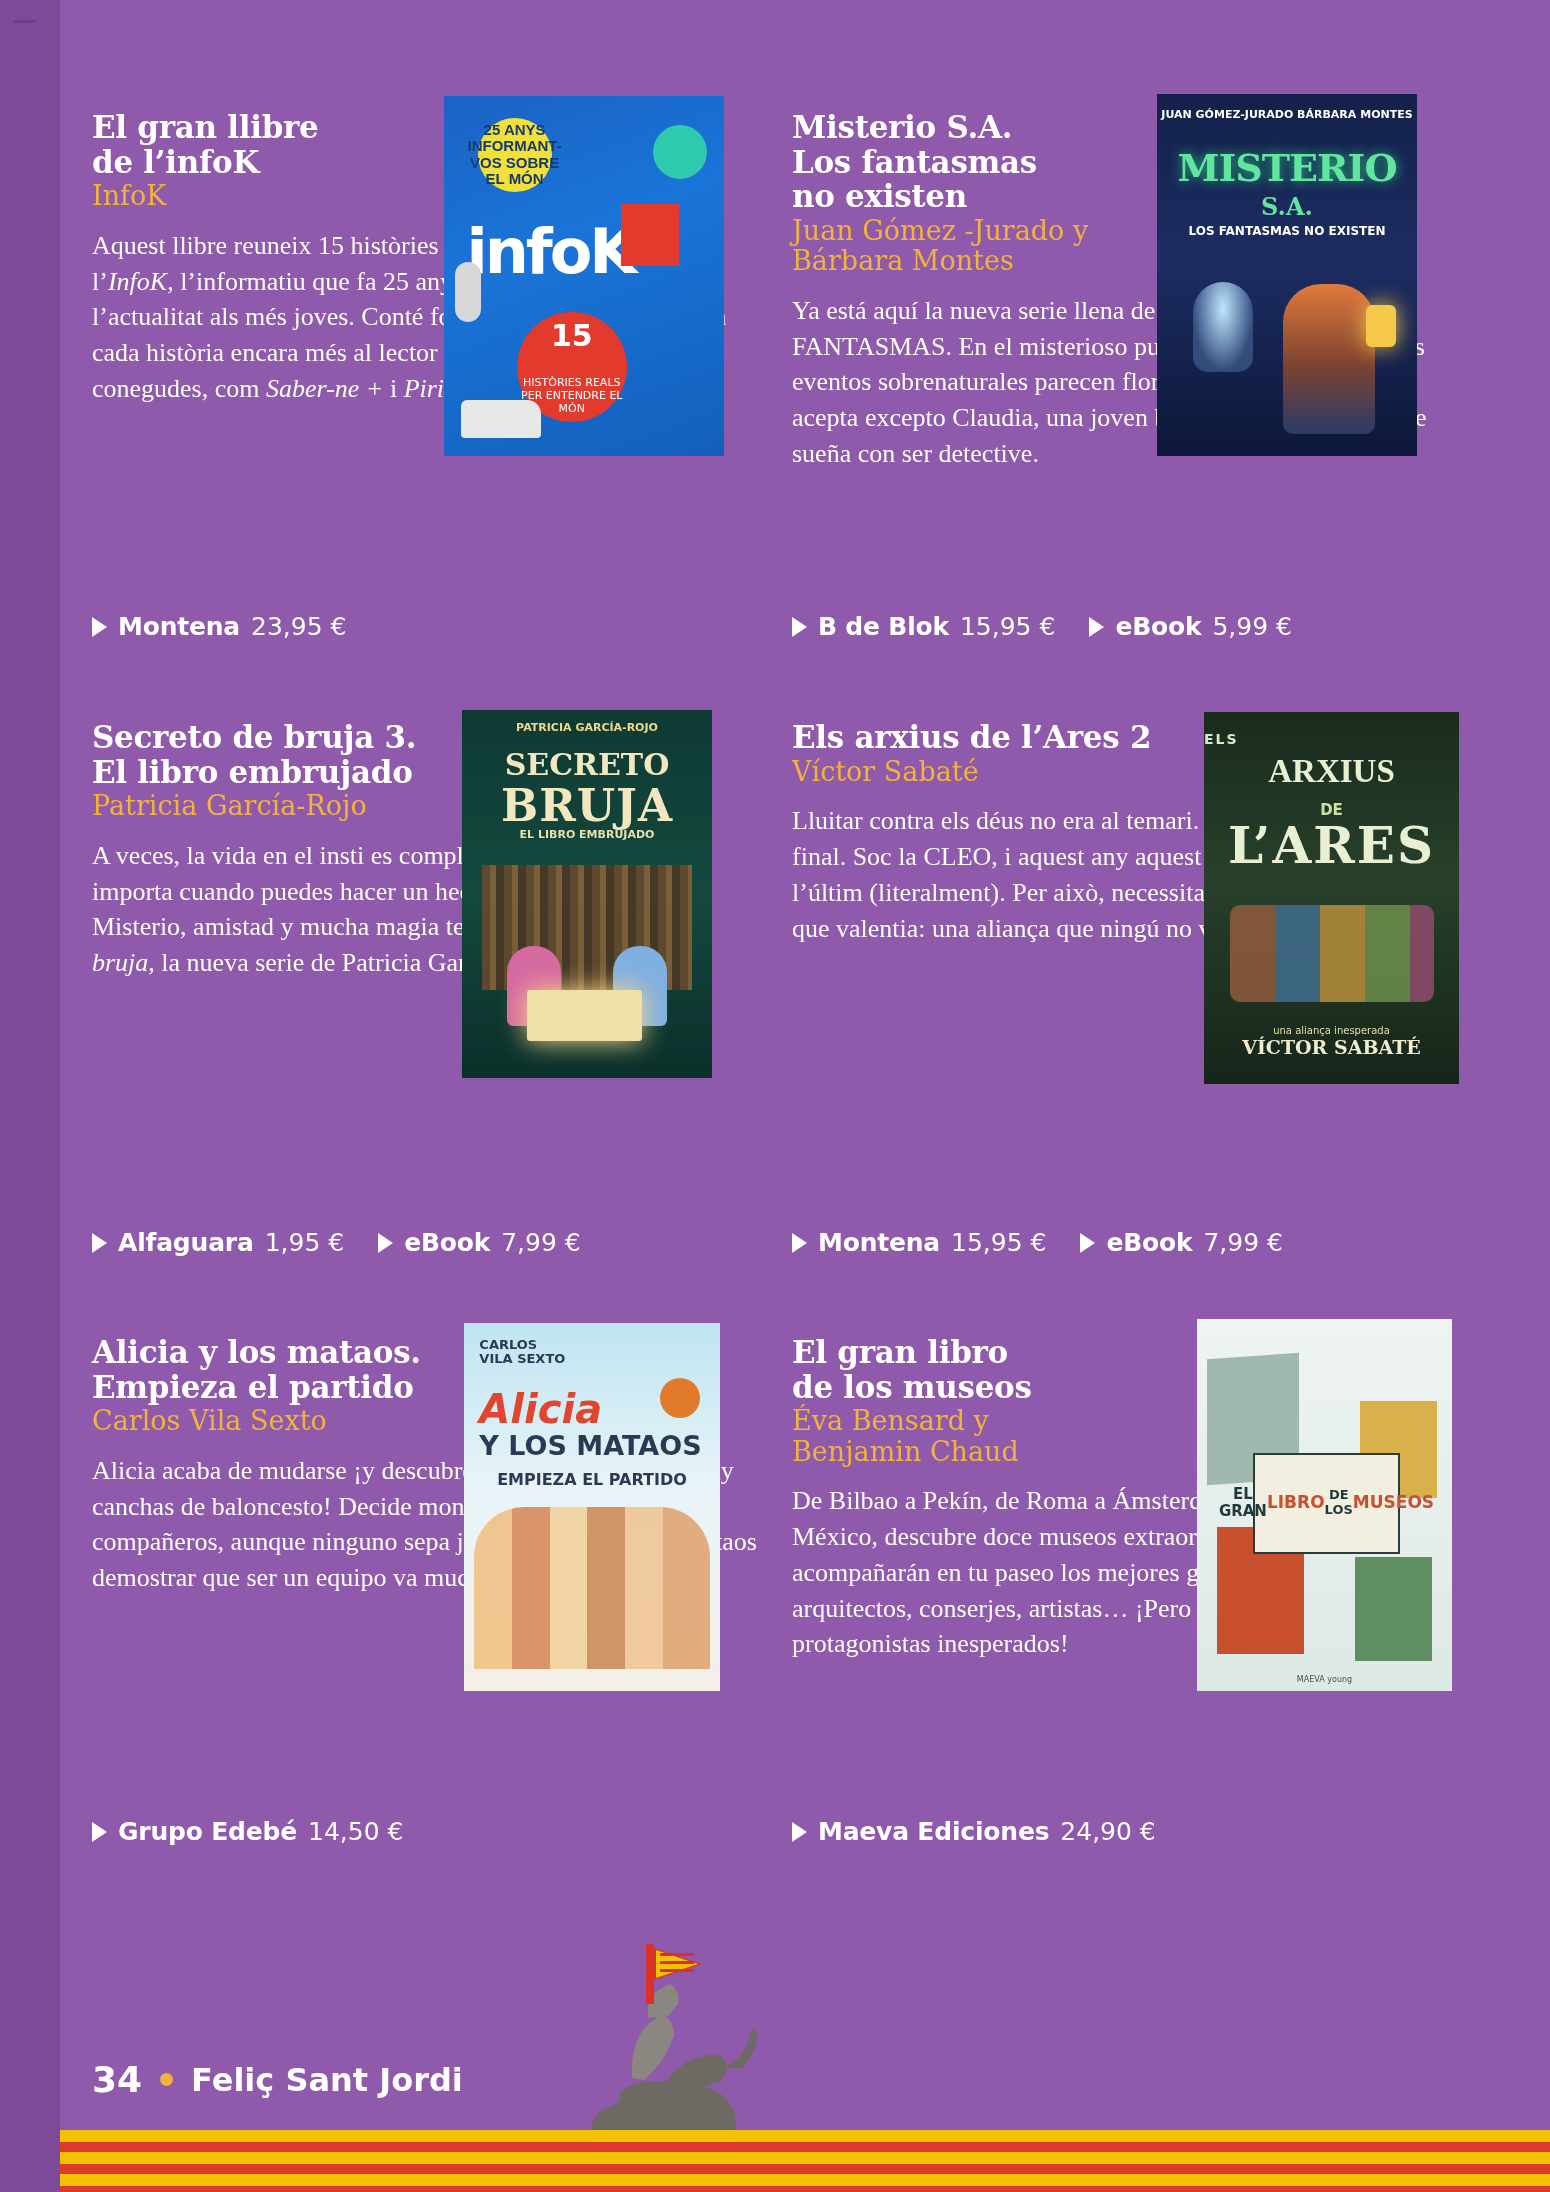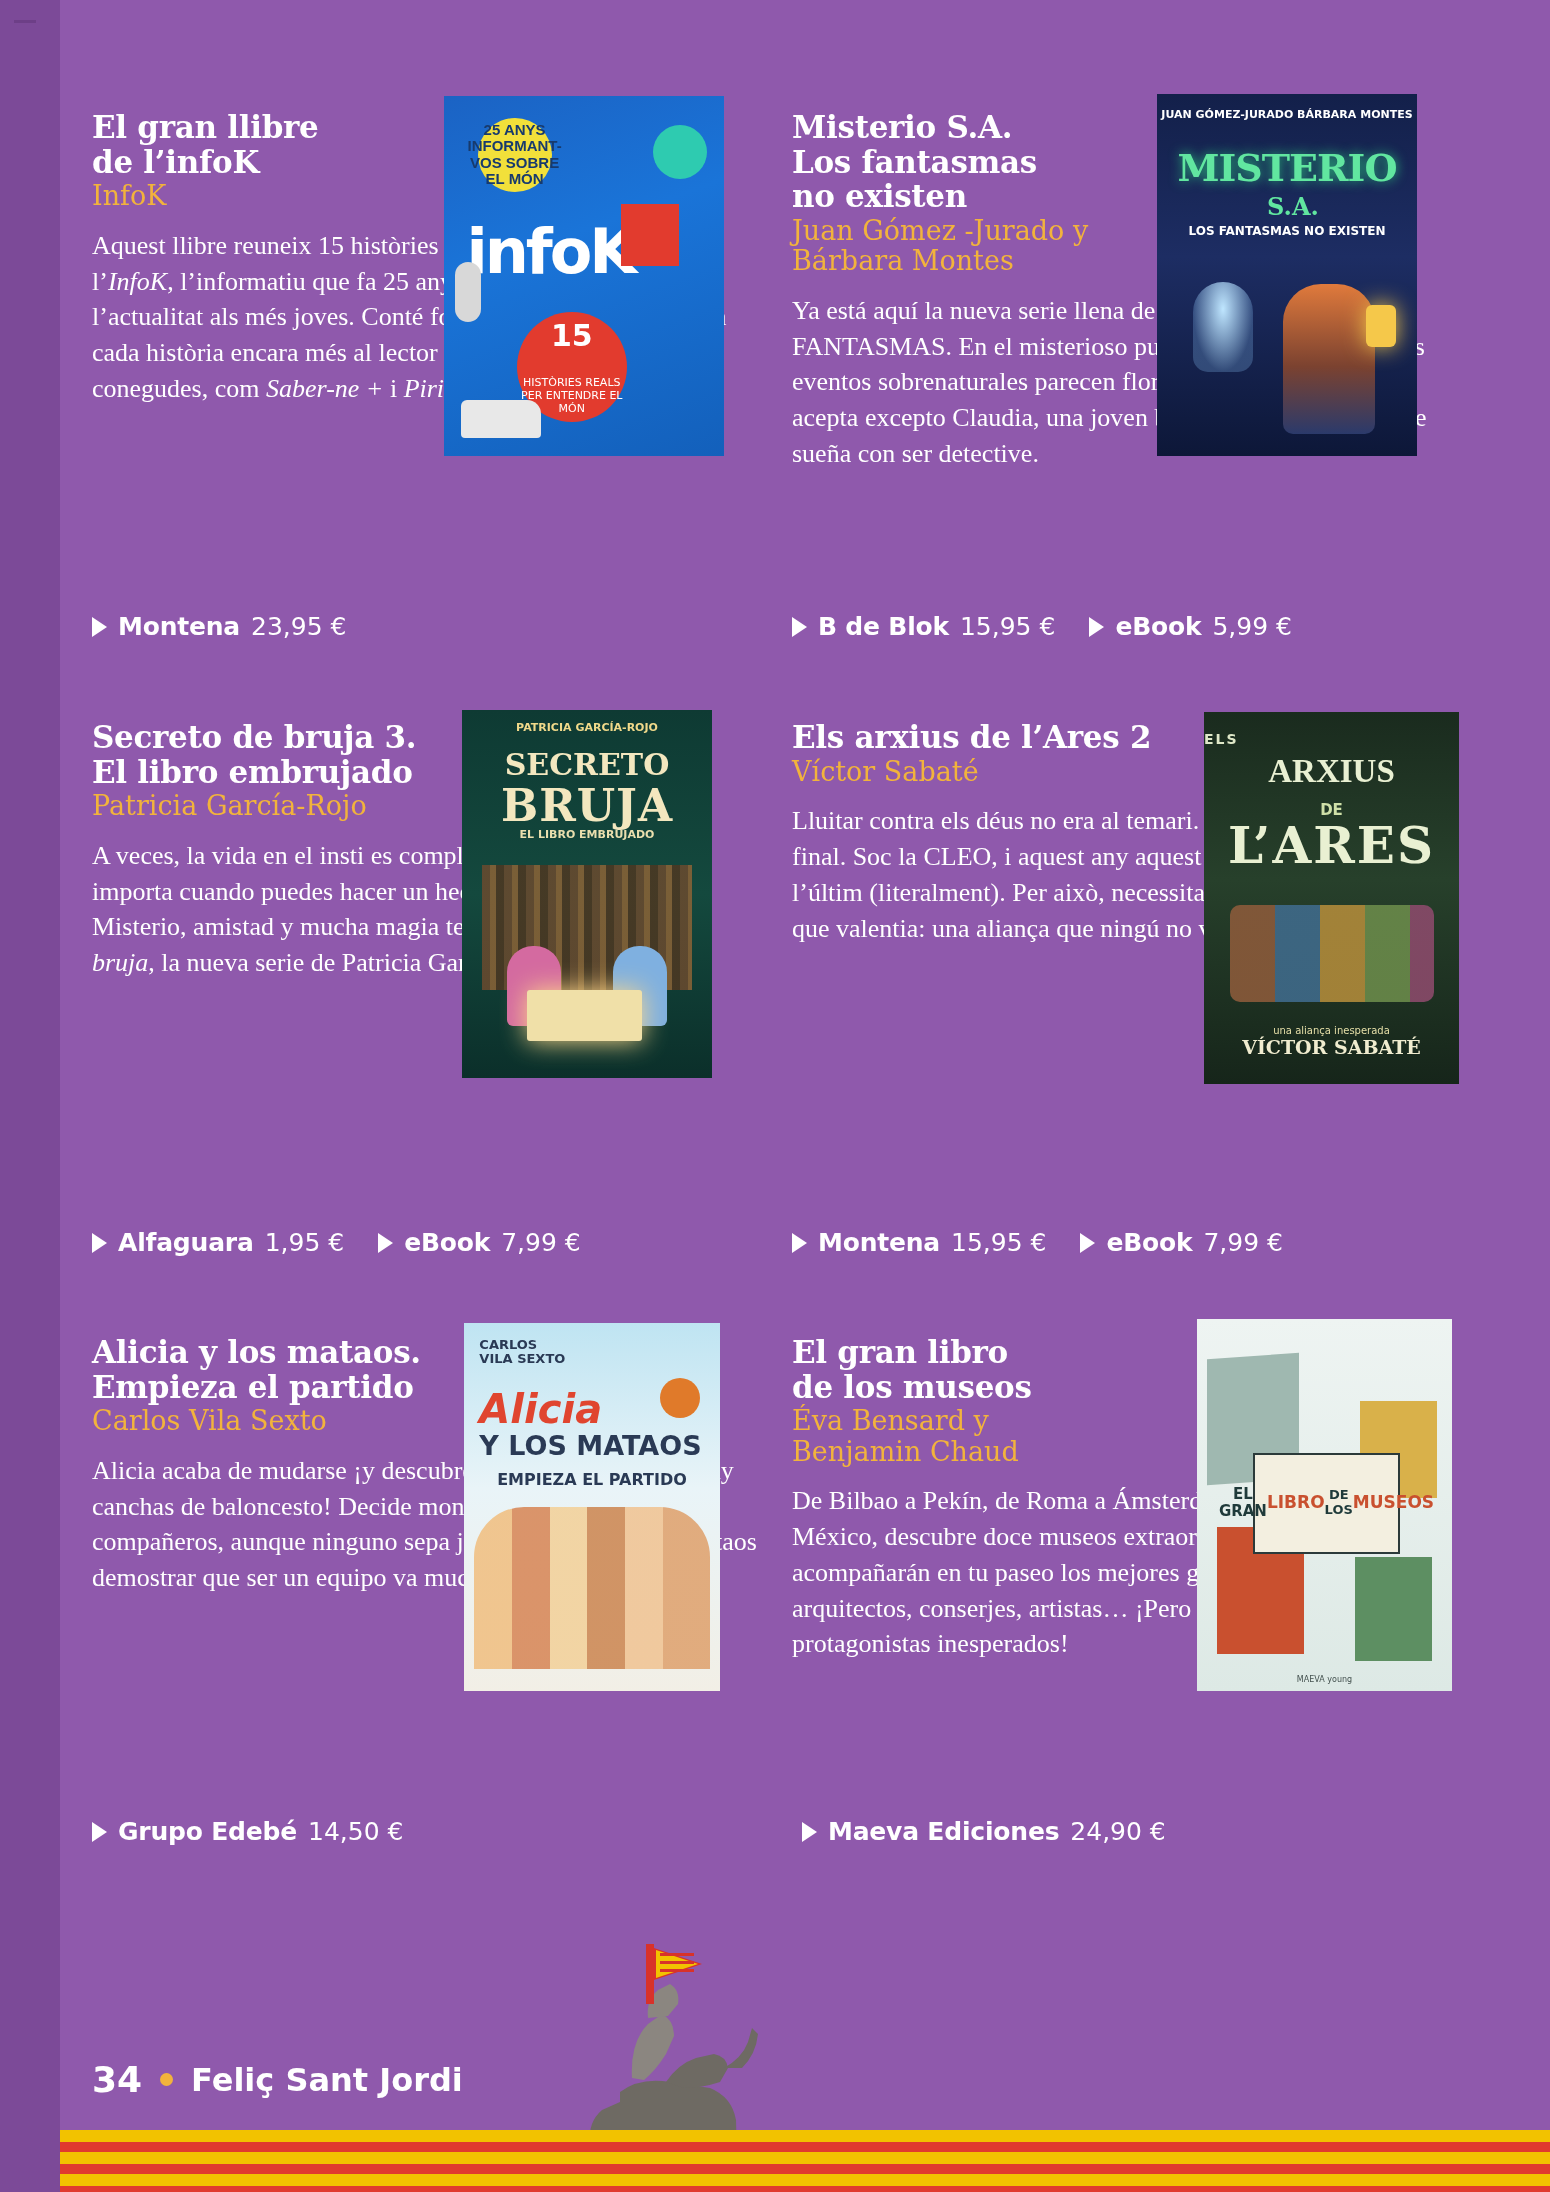--- a/index.html
+++ b/index.html
@@ -180,21 +180,21 @@
     display:flex;flex-direction:column;align-items:center;justify-content:center;text-align:center;line-height:1.15;gap:24px;
   }
   .cv-infok .badge b{font-size:30px;}
   .cv-infok .car{position:absolute;left:6%;bottom:5%;width:80px;height:38px;background:#e8e8e8;border-radius:6px 14px 4px 4px;}
   .cv-infok .mic{position:absolute;left:4%;top:46%;width:26px;height:60px;background:#d8d8d8;border-radius:13px;}
   .cv-infok .head{position:absolute;right:6%;top:8%;width:54px;height:54px;border-radius:50%;background:#2ecbb0;}
 
   .cv-misterio{background:linear-gradient(180deg,#13204a 0%,#1d2d63 45%,#0d1738 100%);}
   .cv-misterio .auth{position:absolute;top:4%;left:0;width:100%;text-align:center;color:#fff;font-family:"DejaVu Sans",sans-serif;font-size:11px;font-weight:bold;}
   .cv-misterio .mt{position:absolute;top:14%;left:0;width:100%;text-align:center;color:#61e6a0;font-family:"DejaVu Serif",serif;font-weight:bold;font-size:38px;letter-spacing:-1px;text-shadow:0 0 12px #2bb97a;}
-  .cv-misterio .sa{position:absolute;top:27%;left:0;width:100%;text-align:center;color:#61e6a0;font-family:"DejaVu Serif",serif;font-weight:bold;font-size:24px;padding-left:6px;}
+  .cv-misterio .sa{position:absolute;top:27%;left:0;width:100%;text-align:center;color:#61e6a0;font-family:"DejaVu Serif",serif;font-weight:bold;font-size:24px;}
   .cv-misterio .sub{position:absolute;top:36%;left:0;width:100%;text-align:center;color:#fff;font-family:"DejaVu Sans",sans-serif;font-size:12px;font-weight:bold;}
   .cv-misterio .ghost{position:absolute;left:14%;top:52%;width:60px;height:90px;background:radial-gradient(ellipse at 50% 30%,#bfe6ff 0%,rgba(140,200,255,0.25) 70%);border-radius:40px 40px 20px 20px;}
   .cv-misterio .kid{position:absolute;right:16%;bottom:6%;width:92px;height:150px;background:linear-gradient(180deg,#e07a3c 0%,#7b4230 55%,#2b3a6b 100%);border-radius:38px 38px 10px 10px;}
   .cv-misterio .lantern{position:absolute;right:8%;bottom:30%;width:30px;height:42px;background:#f5c84a;border-radius:6px;box-shadow:0 0 22px #f5c84a;}
 
   .cv-bruja{background:linear-gradient(180deg,#0e3a33 0%,#14493e 50%,#0b2f2a 100%);}
   .cv-bruja .a{position:absolute;top:3%;width:100%;text-align:center;color:#f0d98a;font-family:"DejaVu Sans",sans-serif;font-size:11px;font-weight:bold;}
   .cv-bruja .t1{position:absolute;top:10%;width:100%;text-align:center;color:#f3e7bf;font-family:"DejaVu Serif",serif;font-size:30px;font-weight:bold;}
   .cv-bruja .t2{position:absolute;top:19%;width:100%;text-align:center;color:#f3e7bf;font-family:"DejaVu Serif",serif;font-size:44px;font-weight:bold;letter-spacing:1px;}
   .cv-bruja .t3{position:absolute;top:32%;width:100%;text-align:center;color:#eadfae;font-family:"DejaVu Sans",sans-serif;font-size:11px;font-weight:bold;}
@@ -412,21 +412,21 @@
           <div class="red"></div>
           <div class="green"></div>
           <div class="plaque">
             <span class="l1">EL GRAN</span>
             <span class="l3">LIBRO</span>
             <span class="l2">DE LOS</span>
             <span class="l3">MUSEOS</span>
           </div>
           <div class="foot">MAEVA young</div>
         </div>
-        <div class="pricerow" style="position:absolute;top:462px;left:10px">
+        <div class="pricerow" style="position:absolute;top:462px;left:0">
           <div class="pubitem">
             <span class="tri"></span>
             <span class="pub">Maeva Ediciones</span>
             <span class="price">24,90 €</span>
           </div>
         </div>
       </div>
     </div>
   </div>
 

